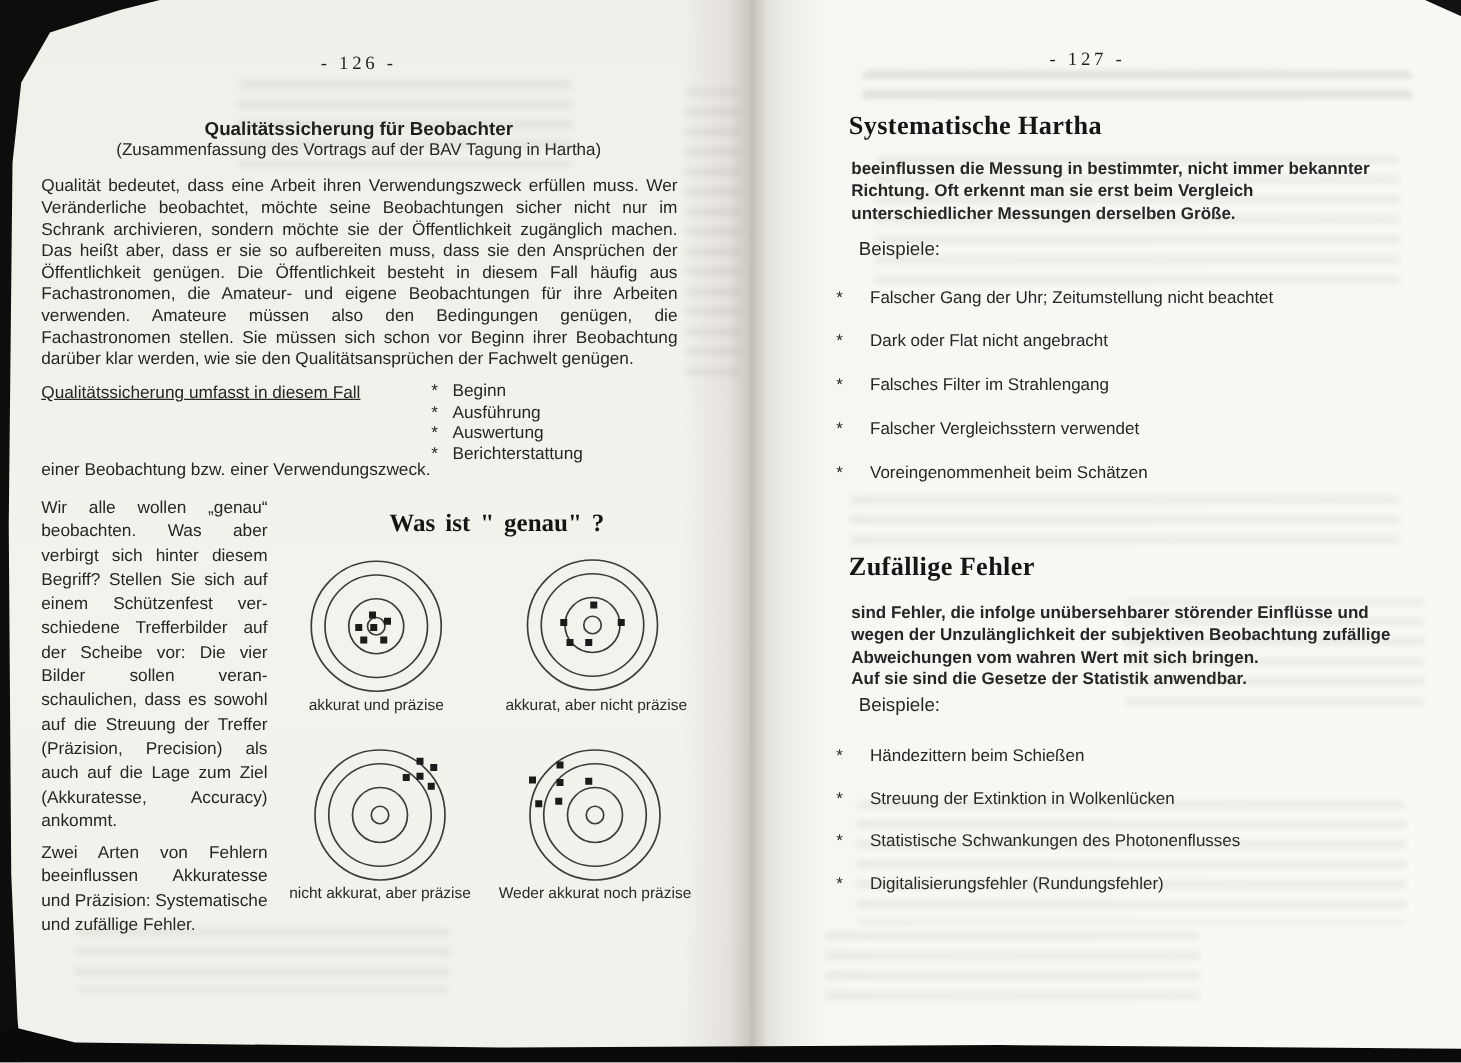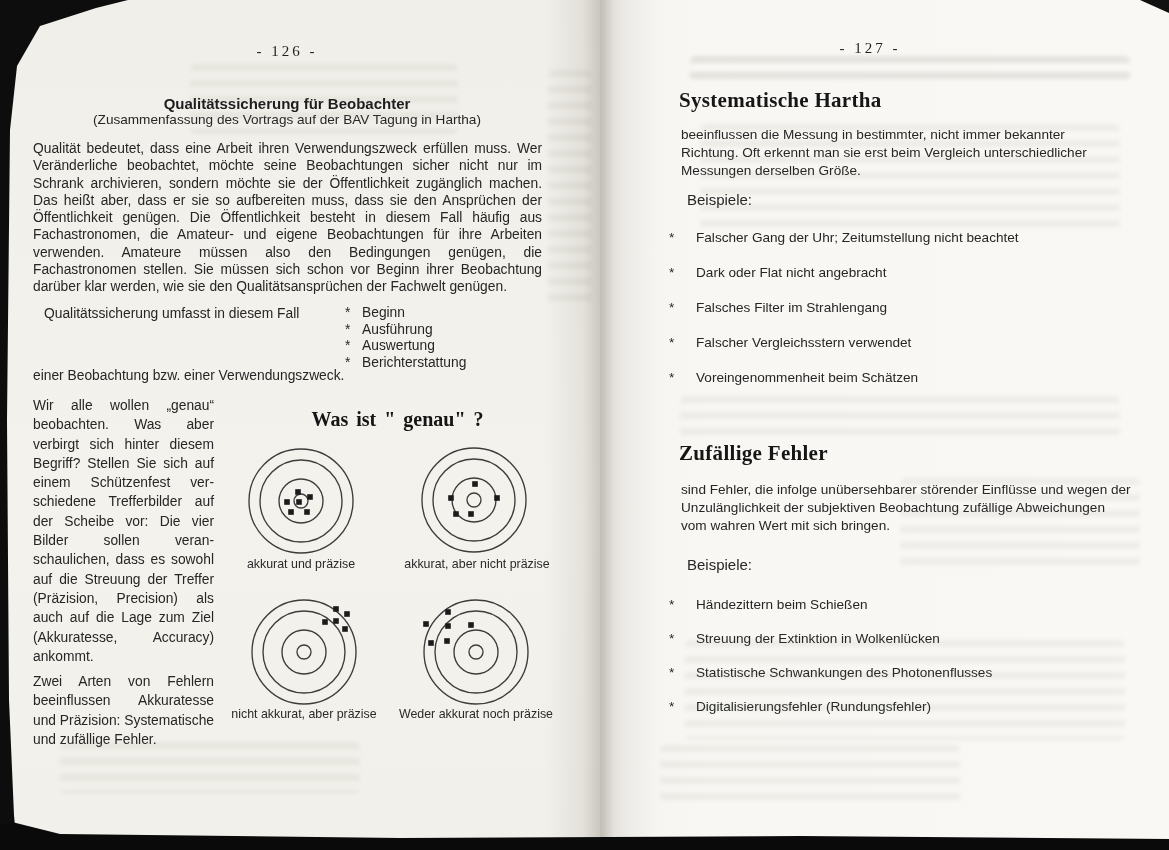--- a/index.html
+++ b/index.html
@@ -22,21 +22,21 @@
   .qa-item{display:flex;font-size:13.8px;line-height:16.6px;}
   .qa-item .bullet{width:17px;}
   .side-col p{margin:0 0 6px 0;font-size:13.8px;line-height:19.3px;text-align:justify;}
   .fig-title{font-family:"Liberation Serif",serif;font-weight:bold;font-size:20px;word-spacing:3px;color:#151515;}
   .fig-caption{font-size:12.4px;color:#2a2a2a;}
   .ring{fill:none;stroke:#3c3c3c;stroke-width:1.35;}
   .dot{fill:#1b1b1b;}
 
   
   .rp-title{font-family:"Liberation Serif",serif;font-weight:bold;font-size:21px;letter-spacing:0.3px;color:#161616;}
-  .rp-body{font-size:13.6px;line-height:17.8px;}
+  .rp-body{font-size:13.6px;line-height:17.8px;font-weight:bold;}
   .rp-body p{margin:0;}
   .rp-label{font-size:15px;}
   .ex-list{display:flex;flex-direction:column;}
   .ex-item{display:flex;font-size:13.6px;line-height:15px;}
   .ex-item .bullet{width:27px;padding-left:2px;}
   .gap20 .ex-item{margin-bottom:20px;}
   .gap19 .ex-item{margin-bottom:19px;}
 
   
   .ghost{
@@ -59,21 +59,21 @@
   <div class="page page-left">
 
     <div class="abs center pagenum" style="left:33px;top:43px;width:508px;">- 126 -</div>
 
     <div class="abs center lp-title" style="left:33px;top:95px;width:508px;">Qualitätssicherung für Beobachter</div>
 
     <div class="abs center lp-subtitle" style="left:33px;top:112px;width:508px;">(Zusammenfassung des Vortrags auf der BAV Tagung in Hartha)</div>
 
     <div class="abs lp-para1" style="left:33px;top:140px;width:509px;">Qualität bedeutet, dass eine Arbeit ihren Verwendungszweck erfüllen muss. Wer Veränderliche beobachtet, möchte seine Beobachtungen sicher nicht nur im Schrank archivieren, sondern möchte sie der Öffentlichkeit zugänglich machen. Das heißt aber, dass er sie so aufbereiten muss, dass sie den Ansprüchen der Öffentlichkeit genügen. Die Öffentlichkeit besteht in diesem Fall häufig aus Fachastronomen, die Amateur- und eigene Beobachtungen für ihre Arbeiten verwenden. Amateure müssen also den Bedingungen genügen, die Fachastronomen stellen. Sie müssen sich schon vor Beginn ihrer Beobachtung darüber klar werden, wie sie den Qualitätsansprüchen der Fachwelt genügen.</div>
 
-    <div class="abs qa-intro" style="left:44px;top:306px;">Qualitätssicherung umfasst in diesem Fall</div>
+    <div class="abs qa-intro" style="left:33px;top:306px;text-decoration:underline;">Qualitätssicherung umfasst in diesem Fall</div>
 
     <div class="abs" style="left:345px;top:305px;">
         <div class="qa-item">
           <span class="bullet">*</span>
           <span>Beginn</span>
         </div>
         <div class="qa-item">
           <span class="bullet">*</span>
           <span>Ausführung</span>
         </div>
@@ -187,20 +187,21 @@
         <div class="ex-item">
           <span class="bullet">*</span>
           <span>Voreingenommenheit beim Schätzen</span>
         </div>
       </div>
 
     <div class="abs rp-title" style="left:79px;top:441px;">Zufällige Fehler</div>
 
     <div class="abs rp-body" style="left:81px;top:481px;width:452px;">
       <p>sind Fehler, die infolge unübersehbarer störender Einflüsse und wegen der Unzulänglichkeit der subjektiven Beobachtung zufällige Abweichungen vom wahren Wert mit sich bringen.</p>
+      <p>Auf sie sind die Gesetze der Statistik anwendbar.</p>
     </div>
 
     <div class="abs rp-label" style="left:87px;top:556px;">Beispiele:</div>
 
     <div class="abs ex-list gap19" style="left:67px;top:597px;width:470px;">
         <div class="ex-item">
           <span class="bullet">*</span>
           <span>Händezittern beim Schießen</span>
         </div>
         <div class="ex-item">

